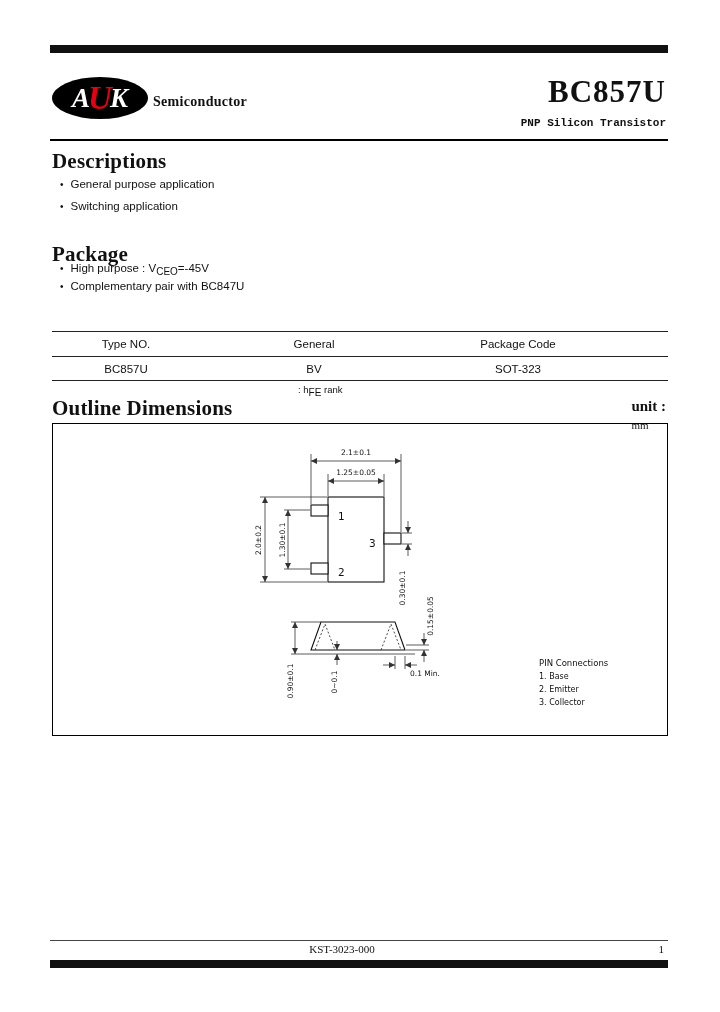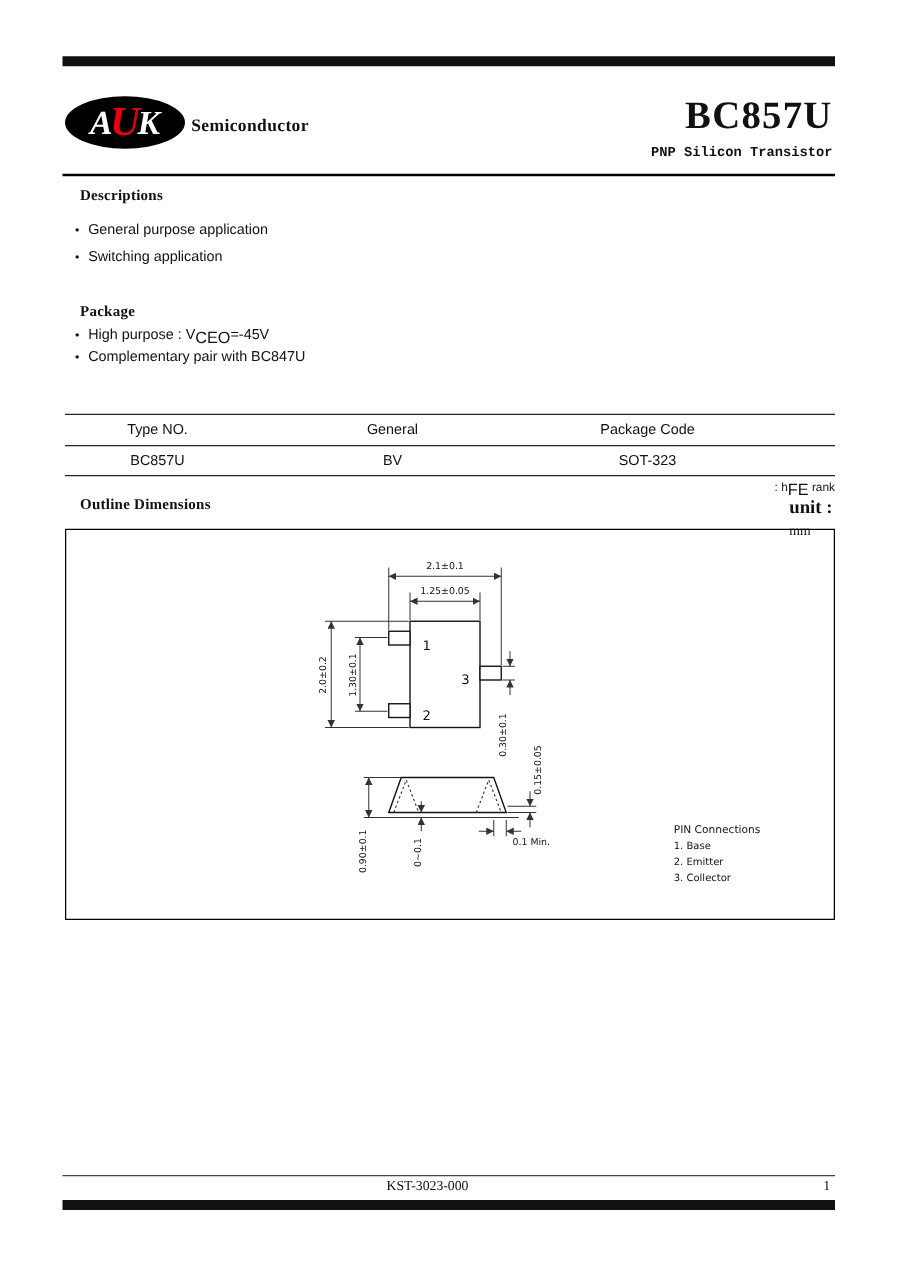--- a/index.html
+++ b/index.html
@@ -16,31 +16,31 @@
   .logo-a,.logo-k{font-size:27px;color:#fff;}
   .logo-u{font-size:33px;color:#e60012;margin:0 -2px;}
   .company{position:absolute;left:153px;top:94px;font-family:"Liberation Serif",serif;
     font-weight:bold;font-size:14px;letter-spacing:.3px;}
   .part-number{position:absolute;right:54px;top:74px;font-family:"Liberation Serif",serif;
     font-weight:bold;font-size:31px;letter-spacing:1px;}
   .subtitle{position:absolute;right:54px;top:117px;font-family:Liberation Mono, monospace;
     font-weight:bold;font-size:11px;}
   .header-rule{position:absolute;left:50px;top:139px;width:618px;height:2px;background:#000;}
 
-  .section-heading{position:absolute;left:64px;font-family:"Liberation Serif",serif;
-    font-weight:bold;font-size:12px;letter-spacing:.2px;}
+  .section-heading{position:absolute;left:52px;font-family:"Liberation Serif",serif;
+    font-weight:bold;font-size:21px;letter-spacing:.2px;}
   .h-desc{top:149px;} .h-feat{top:242px;} .h-order{top:310px;} .h-outline{top:396px;}
 
   .bullet-item{position:absolute;left:60px;font-size:11.5px;display:flex;gap:7px;align-items:baseline;}
   .bi-1{top:178px;} .bi-2{top:200px;} .bi-3{top:262px;} .bi-4{top:280px;}
   .bullet{font-size:10px;}
-  .subscript{font-size:13px;vertical-align:-3px;}
+  .subscript{font-size:10px;vertical-align:-3px;}
 
   
-  .order-table{position:absolute;left:52px;top:331px;width:616px;text-align:right;}
+  .order-table{position:absolute;left:52px;top:331px;width:616px;}
   .ot-row{position:relative;height:23px;border-bottom:1px solid #222;font-size:11.5px;}
   .ot-row.first{border-top:1px solid #222;height:24px;}
   .ot-cell{position:absolute;top:0;line-height:24px;transform:translateX(-50%);white-space:nowrap;}
   .c1{left:74px;} .c2{left:262px;} .c3{left:466px;}
   .ot-note{padding-left:246px;padding-top:3px;font-size:9.5px;}
 
   .unit-wrap{position:absolute;right:54px;top:398px;display:flex;align-items:baseline;gap:4px;flex-direction:column;}
   .unit-label{font-family:"Liberation Serif",serif;font-weight:bold;font-size:15px;}
   .unit-value{font-family:"Liberation Serif",serif;font-size:11px;}
 

